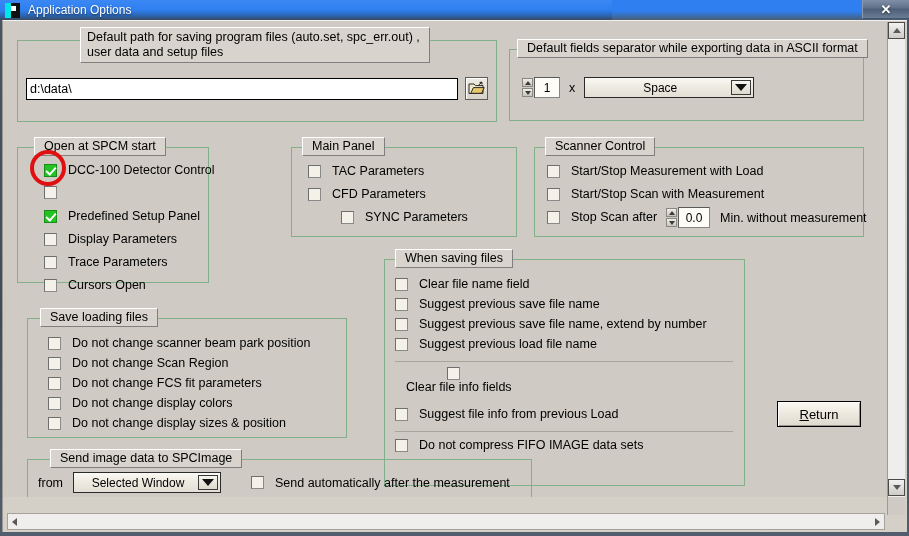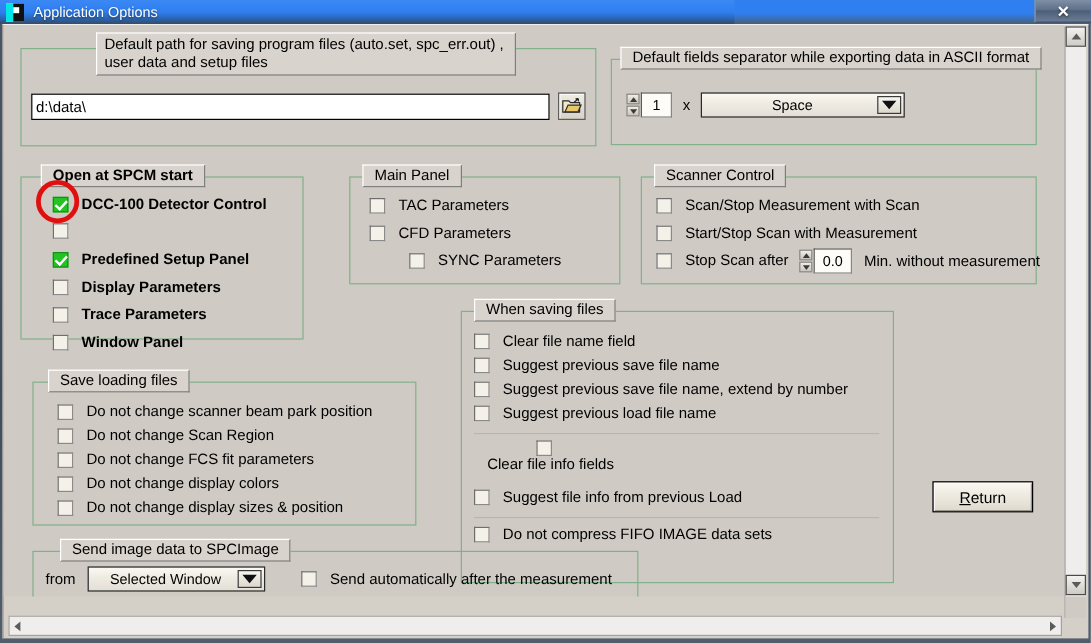--- a/index.html
+++ b/index.html
@@ -244,21 +244,21 @@
           <span class="lbl" style="margin-left:9px; margin-right:9px;">x</span>
           <div class="combo" style="width:170px; height:21px;">
             <span style="margin-right:18px;">Space</span>
             <span class="arrowbox">
                 <span class="tri dn"></span>
               </span>
           </div>
         </div>
       </div>
 
-      <div class="group" style="left:14px; top:126px; width:236px; height:136px;font-weight:bold;">
+      <div class="group" style="left:14px; top:126px; width:192px; height:136px;">
         <div class="legend" style="left:16px; top:-11px;">Open at SPCM start</div>
         <div class="row" style="left:26px; top:15px;">
           <span class="cb checked"></span>
           <span class="lbl">DCC-100 Detector Control</span>
         </div>
         <div class="row" style="left:26px; top:38px;">
           <span class="cb"></span>
         </div>
         <div class="row" style="left:26px; top:61px;">
           <span class="cb checked"></span>
@@ -267,21 +267,21 @@
         <div class="row" style="left:26px; top:84px;">
           <span class="cb"></span>
           <span class="lbl">Display Parameters</span>
         </div>
         <div class="row" style="left:26px; top:107px;">
           <span class="cb"></span>
           <span class="lbl">Trace Parameters</span>
         </div>
         <div class="row" style="left:26px; top:130px;">
           <span class="cb"></span>
-          <span class="lbl">Window Panel</span>
+          <span class="lbl">Cursors Open</span>
         </div>
       </div>
 
       <div class="group" style="left:288px; top:126px; width:226px; height:90px;">
         <div class="legend" style="left:10px; top:-11px;">Main Panel</div>
         <div class="row" style="left:16px; top:16px;">
           <span class="cb"></span>
           <span class="lbl">TAC Parameters</span>
         </div>
         <div class="row" style="left:16px; top:39px;">
@@ -291,21 +291,21 @@
         <div class="row" style="left:16px; top:62px;padding-left:33px;">
           <span class="cb"></span>
           <span class="lbl">SYNC Parameters</span>
         </div>
       </div>
 
       <div class="group" style="left:531px; top:126px; width:330px; height:90px;">
         <div class="legend" style="left:10px; top:-11px;">Scanner Control</div>
         <div class="row" style="left:12px; top:16px;">
           <span class="cb"></span>
-          <span class="lbl">Scan/Stop  Measurement with Scan</span>
+          <span class="lbl">Start/Stop  Measurement with Load</span>
         </div>
         <div class="row" style="left:12px; top:39px;">
           <span class="cb"></span>
           <span class="lbl">Start/Stop Scan with  Measurement</span>
         </div>
         <div class="row" style="left:12px; top:62px;">
           <span class="cb"></span>
           <span class="lbl">Stop Scan after</span>
         </div>
         <div class="row" style="left:131px; top:59px;">

